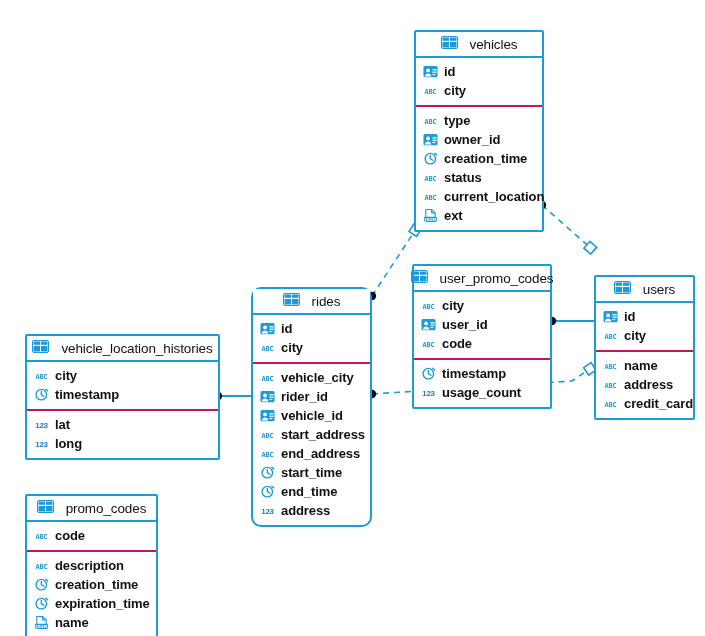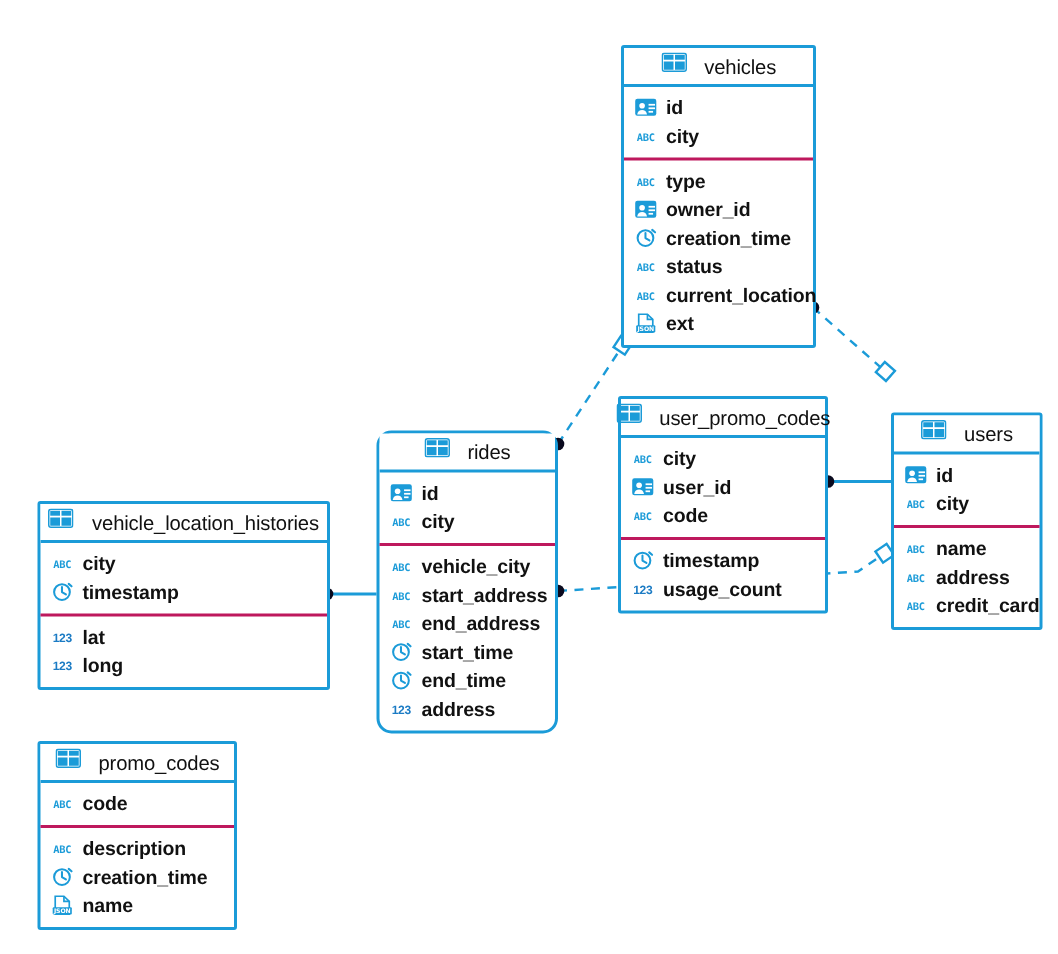--- a/index.html
+++ b/index.html
@@ -376,20 +376,46 @@
             <span>
               <svg class="ico" viewBox="0 0 16 16">
                 <text x="8" y="11.4" font-family="DejaVu Sans Mono, monospace" font-size="7.4" font-weight="bold" fill="#1b9bd8" text-anchor="middle" letter-spacing="-0.2">ABC</text>
               </svg>
             </span>
             <span class="fname">vehicle_city</span>
           </div>
           <div class="field">
             <span>
               <svg class="ico" viewBox="0 0 16 16">
+                <rect x="0.5" y="2" width="15" height="12" rx="1.6" fill="#1b9bd8"></rect>
+                <circle cx="5.4" cy="6.9" r="2.0" fill="#ffffff"></circle>
+                <path d="M1.9 13.2c0.3-2.2 1.8-3.2 3.5-3.2s3.2 1.0 3.5 3.2z" fill="#ffffff"></path>
+                <rect x="10" y="5.6" width="4.6" height="1.25" fill="#ffffff"></rect>
+                <rect x="10" y="8.1" width="4.6" height="1.25" fill="#ffffff"></rect>
+                <rect x="10" y="10.6" width="3.2" height="1.25" fill="#ffffff"></rect>
+              </svg>
+            </span>
+            <span class="fname">rider_id</span>
+          </div>
+          <div class="field">
+            <span>
+              <svg class="ico" viewBox="0 0 16 16">
+                <rect x="0.5" y="2" width="15" height="12" rx="1.6" fill="#1b9bd8"></rect>
+                <circle cx="5.4" cy="6.9" r="2.0" fill="#ffffff"></circle>
+                <path d="M1.9 13.2c0.3-2.2 1.8-3.2 3.5-3.2s3.2 1.0 3.5 3.2z" fill="#ffffff"></path>
+                <rect x="10" y="5.6" width="4.6" height="1.25" fill="#ffffff"></rect>
+                <rect x="10" y="8.1" width="4.6" height="1.25" fill="#ffffff"></rect>
+                <rect x="10" y="10.6" width="3.2" height="1.25" fill="#ffffff"></rect>
+              </svg>
+            </span>
+            <span class="fname">vehicle_id</span>
+          </div>
+          <div class="field">
+            <span>
+              <svg class="ico" viewBox="0 0 16 16">
                 <text x="8" y="11.4" font-family="DejaVu Sans Mono, monospace" font-size="7.4" font-weight="bold" fill="#1b9bd8" text-anchor="middle" letter-spacing="-0.2">ABC</text>
               </svg>
             </span>
             <span class="fname">start_address</span>
           </div>
           <div class="field">
             <span>
               <svg class="ico" viewBox="0 0 16 16">
                 <text x="8" y="11.4" font-family="DejaVu Sans Mono, monospace" font-size="7.4" font-weight="bold" fill="#1b9bd8" text-anchor="middle" letter-spacing="-0.2">ABC</text>
               </svg>
@@ -512,20 +538,30 @@
                 <circle cx="7.8" cy="8.2" r="5.6" fill="none" stroke="#1b9bd8" stroke-width="1.45"></circle>
                 <path d="M7.8 4.6 L7.8 8.2 L10.6 9.9" fill="none" stroke="#1b9bd8" stroke-width="1.45" stroke-linecap="round" stroke-linejoin="round"></path>
                 <path d="M12.6 2.4 L14.6 4.1" fill="none" stroke="#1b9bd8" stroke-width="1.5" stroke-linecap="round"></path>
               </svg>
             </span>
             <span class="fname">creation_time</span>
           </div>
           <div class="field">
             <span>
               <svg class="ico" viewBox="0 0 16 16">
+                <circle cx="7.8" cy="8.2" r="5.6" fill="none" stroke="#1b9bd8" stroke-width="1.45"></circle>
+                <path d="M7.8 4.6 L7.8 8.2 L10.6 9.9" fill="none" stroke="#1b9bd8" stroke-width="1.45" stroke-linecap="round" stroke-linejoin="round"></path>
+                <path d="M12.6 2.4 L14.6 4.1" fill="none" stroke="#1b9bd8" stroke-width="1.5" stroke-linecap="round"></path>
+              </svg>
+            </span>
+            <span class="fname">expiration_time</span>
+          </div>
+          <div class="field">
+            <span>
+              <svg class="ico" viewBox="0 0 16 16">
                 <path d="M3 1.6h6.2L13 5.2v9.2H3z" fill="none" stroke="#1b9bd8" stroke-width="1.2"></path>
                 <path d="M9.2 1.6v3.6H13" fill="none" stroke="#1b9bd8" stroke-width="1.2"></path>
                 <rect x="1.2" y="9.4" width="13.6" height="5.2" rx="0.8" fill="#1b9bd8"></rect>
                 <text x="8" y="13.5" font-family="DejaVu Sans, sans-serif" font-size="4.4" font-weight="bold" fill="#ffffff" text-anchor="middle" letter-spacing="-0.1">JSON</text>
               </svg>
             </span>
             <span class="fname">name</span>
           </div>
         </div>
       </div>

